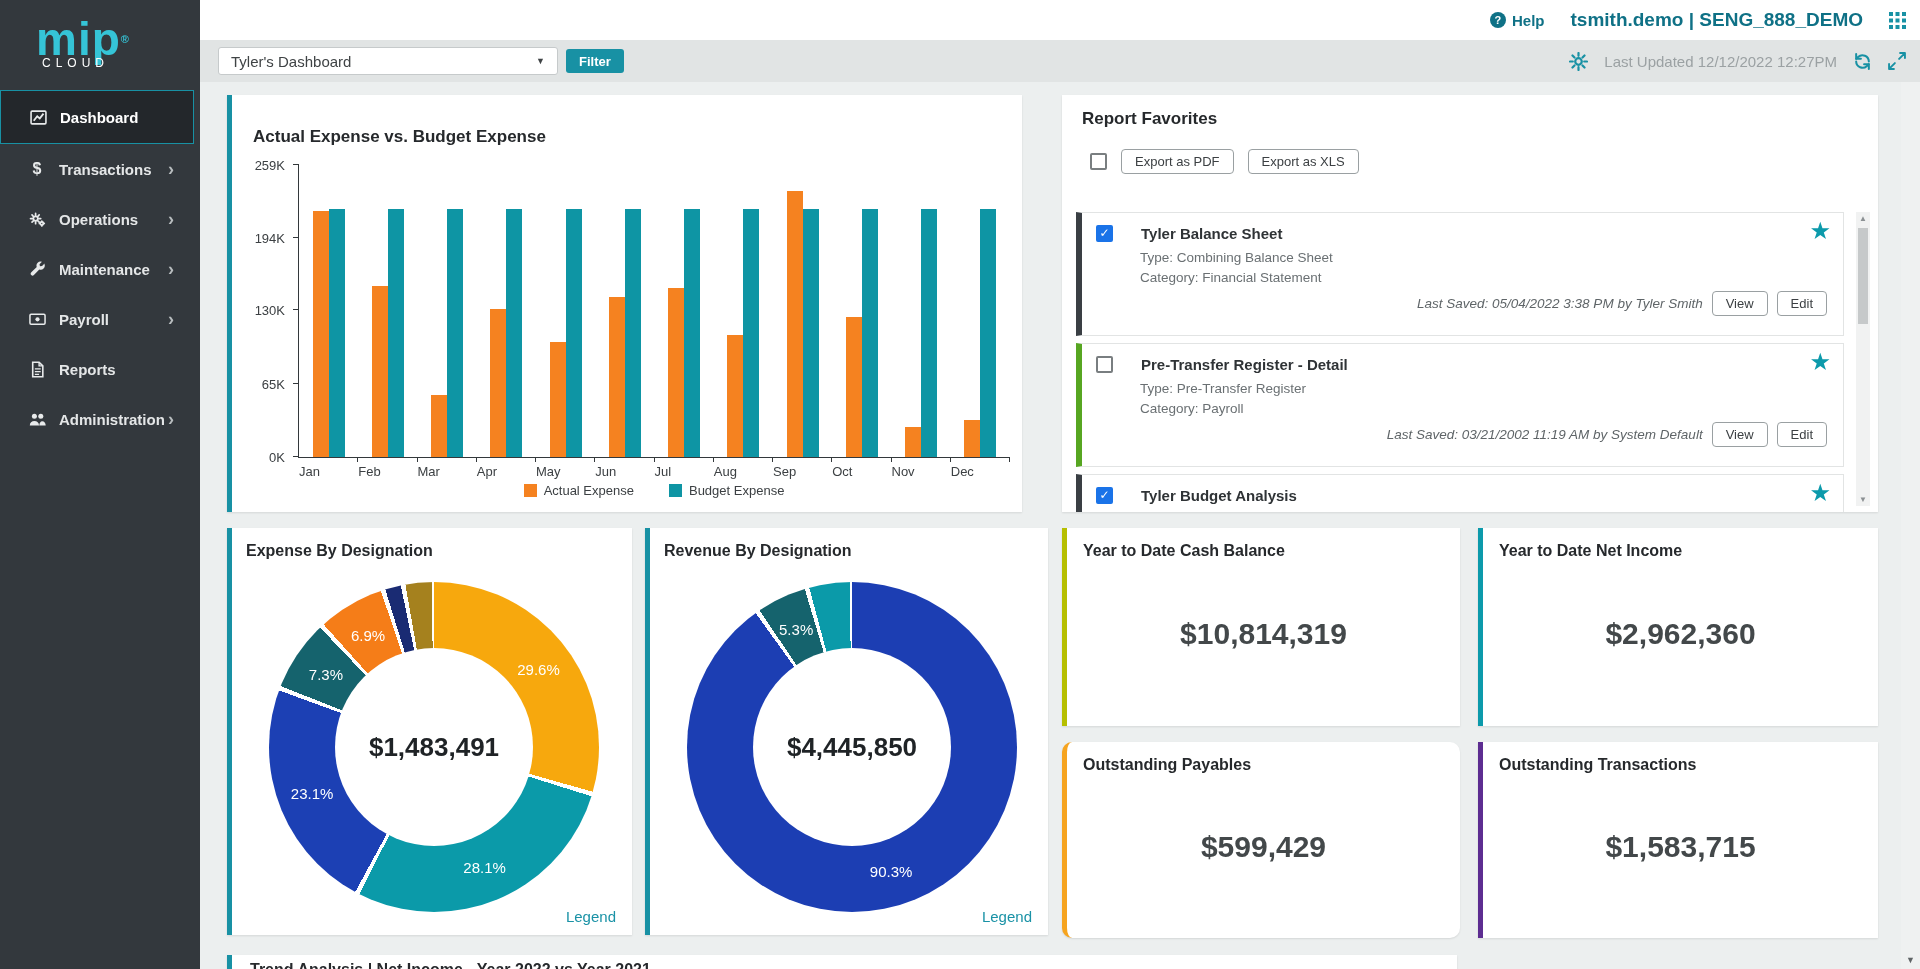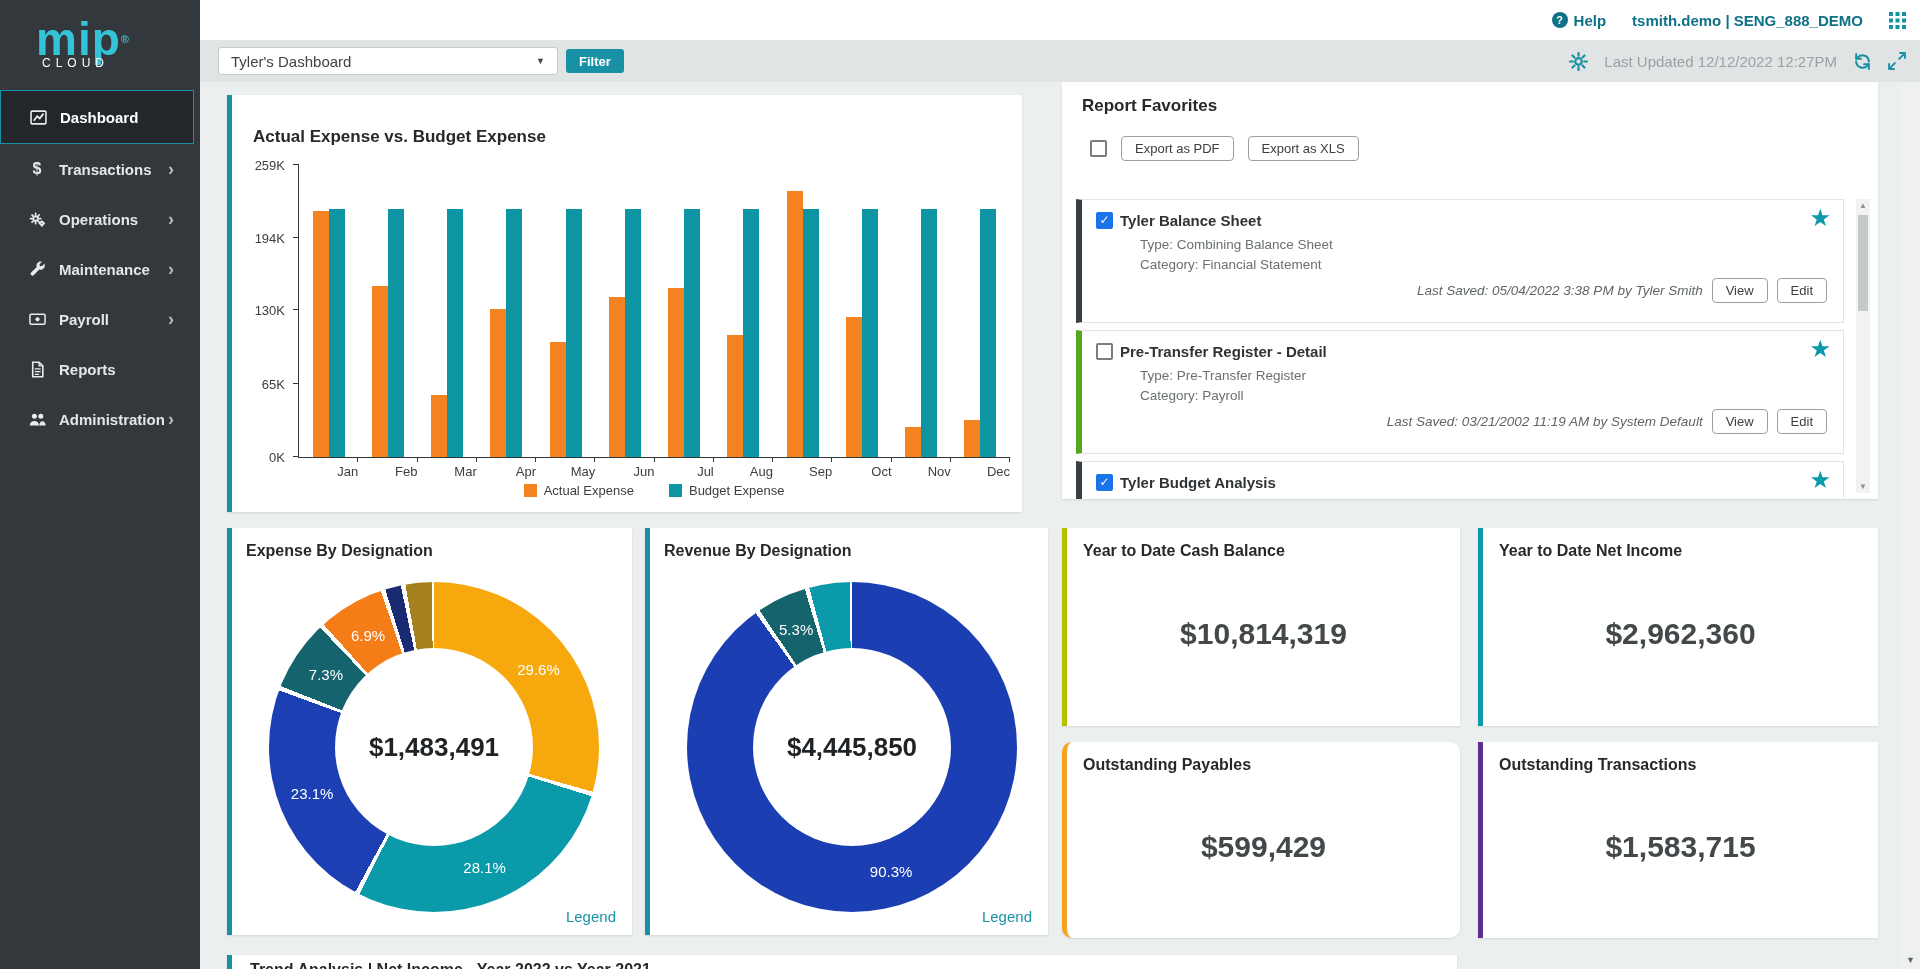--- a/index.html
+++ b/index.html
@@ -21,21 +21,21 @@
   .menu-item .mi-chev { position:absolute; right:26px; color:#b7bcbe; font-size:18px; font-weight:700; line-height:1; }
   .menu-item.active { background:#23272b; border:1px solid #1891a4; width:194px; height:54px; color:#ffffff; }
   .txt-icon { font-size:16px; font-weight:700; color:#e8eaeb; }
 
   
   .topbar { position:absolute; left:200px; right:0; top:0; height:40px; background:#ffffff;
             display:flex; align-items:center; justify-content:flex-end; gap:26px; padding-right:14px; }
   .help-wrap { display:flex; align-items:center; gap:6px; color:#0f7186; font-size:15px; font-weight:700; cursor:pointer; }
   .q-circle { width:16px; height:16px; border-radius:50%; background:#0f7186; color:#ffffff; font-size:11px; font-weight:700;
               display:inline-flex; align-items:center; justify-content:center; }
-  .user-wrap { color:#0f7186; font-size:15px; font-weight:700; cursor:pointer; }
+  .user-wrap { color:#0f7186; font-size:19px; font-weight:700; cursor:pointer; }
   .grid-icon { cursor:pointer; display:inline-flex; }
 
   .toolbar { position:absolute; left:200px; right:0; top:40px; height:42px; background:#e1e4e4;
              display:flex; align-items:center; }
   .dash-select { position:absolute; left:18px; top:7px; width:340px; height:28px; background:#ffffff;
                  border:1px solid #c6cacb; border-radius:3px; display:flex; align-items:center;
                  padding:0 12px; font-size:15px; color:#3f4345; cursor:pointer; }
   .dash-select .caret { margin-left:auto; font-size:9px; color:#3f4345; }
   .filter-btn { position:absolute; left:366px; top:9px; height:24px; padding:0 13px; background:#1891a4; color:#ffffff;
                 border:none; border-radius:3px; font-size:13px; font-weight:700; cursor:pointer; font-family:inherit; }
@@ -54,39 +54,39 @@
   .chart-card .card-title { position:absolute; left:21px; top:32px; }
   .plot { position:absolute; left:66px; top:70px; width:712px; height:293px;
           border-left:1px solid #33383b; border-bottom:1px solid #33383b; }
   #bar-groups { position:absolute; inset:0; display:flex; }
   .bar-group { position:relative; flex:1; display:flex; align-items:flex-end; justify-content:center; }
   .bar { width:16px; }
   .bar-group .xtick { position:absolute; right:0; bottom:-5px; width:1px; height:5px; background:#33383b; }
   .ytick { position:absolute; left:-58px; width:44px; text-align:right; font-size:13px; color:#3c4043; transform:translateY(50%); }
   .ytick-mark { position:absolute; left:-6px; width:6px; height:1px; background:#33383b; }
   #bar-xlabels { position:absolute; left:0; top:100%; width:100%; display:flex; margin-top:7px; }
-  #bar-xlabels span { flex:1; text-align:right; font-size:13px; color:#3c4043; }
+  #bar-xlabels span { flex:1; text-align:left; font-size:13px; color:#3c4043; }
   .bar-legend { position:absolute; left:66px; top:388px; width:712px; display:flex; justify-content:center; gap:35px; }
   .bar-legend .bl-item { display:flex; align-items:center; gap:7px; font-size:13px; color:#3c4043; }
   .bar-legend .bl-swatch { width:13px; height:13px; }
 
   
-  .rf-card { left:862px; top:0; width:816px; height:417px; }
+  .rf-card { left:862px; top:13px; width:816px; height:417px; }
   .rf-card .card-title { position:absolute; left:20px; top:14px; }
   .rf-export-row { position:absolute; left:28px; top:54px; display:flex; align-items:center; gap:14px; }
   .checkbox { width:17px; height:17px; background:#ffffff; border:2px solid #797e80; border-radius:2px;
               display:inline-flex; align-items:center; justify-content:center; cursor:pointer; flex:0 0 auto; }
   .checkbox.checked { background:#1a73e8; border-color:#1a73e8; color:#ffffff; font-size:12px; font-weight:700; }
   .checkbox.checked::after { content:"✓"; }
   .btn { background:#ffffff; border:1px solid #9aa0a2; border-radius:4px; color:#3c4043; font-size:13px;
          padding:4px 13px; cursor:pointer; font-family:inherit; }
   .rf-list { position:absolute; left:14px; top:117px; right:34px; bottom:0; }
   .rf-item { position:relative; height:124px; background:#ffffff; border:1px solid #e2e4e4; border-left:6px solid #3a3f44;
              margin-bottom:7px; padding:8px 14px 0 14px; }
-  .rf-title-row { display:flex; align-items:center; gap:7px; height:24px; }
+  .rf-title-row { display:flex; align-items:center; gap:28px; height:24px; }
   .rf-title { font-size:15px; font-weight:700; color:#2f3336; }
   .rf-star { position:absolute; right:12px; top:6px; color:#0c9aab; font-size:24px; line-height:1; cursor:pointer; }
   .rf-line { padding-left:44px; font-size:13.5px; color:#6a7073; margin-top:5px; }
   .rf-bottom { display:flex; align-items:center; justify-content:flex-end; gap:9px; margin-top:6px; padding-right:2px; }
   .rf-saved { font-size:13.5px; font-style:italic; color:#5f6568; }
   .rf-scrollbar { position:absolute; right:8px; top:117px; bottom:6px; width:14px; background:#f1f2f2; }
   .rf-scrollbar .sb-up { position:absolute; top:2px; left:0; right:0; text-align:center; font-size:8px; color:#8b9093; cursor:pointer; }
   .rf-scrollbar .sb-down { position:absolute; bottom:2px; left:0; right:0; text-align:center; font-size:8px; color:#8b9093; cursor:pointer; }
   .rf-scrollbar .sb-thumb { position:absolute; top:16px; left:2px; width:10px; height:96px; background:#c6c9ca; cursor:pointer; }
 

